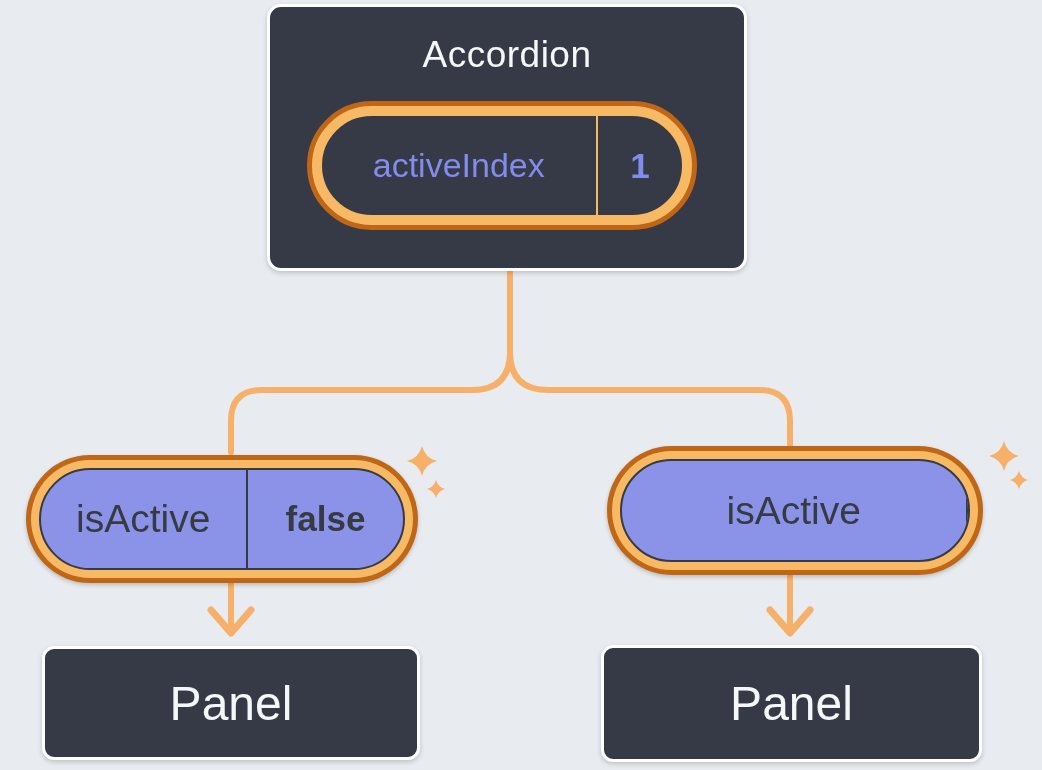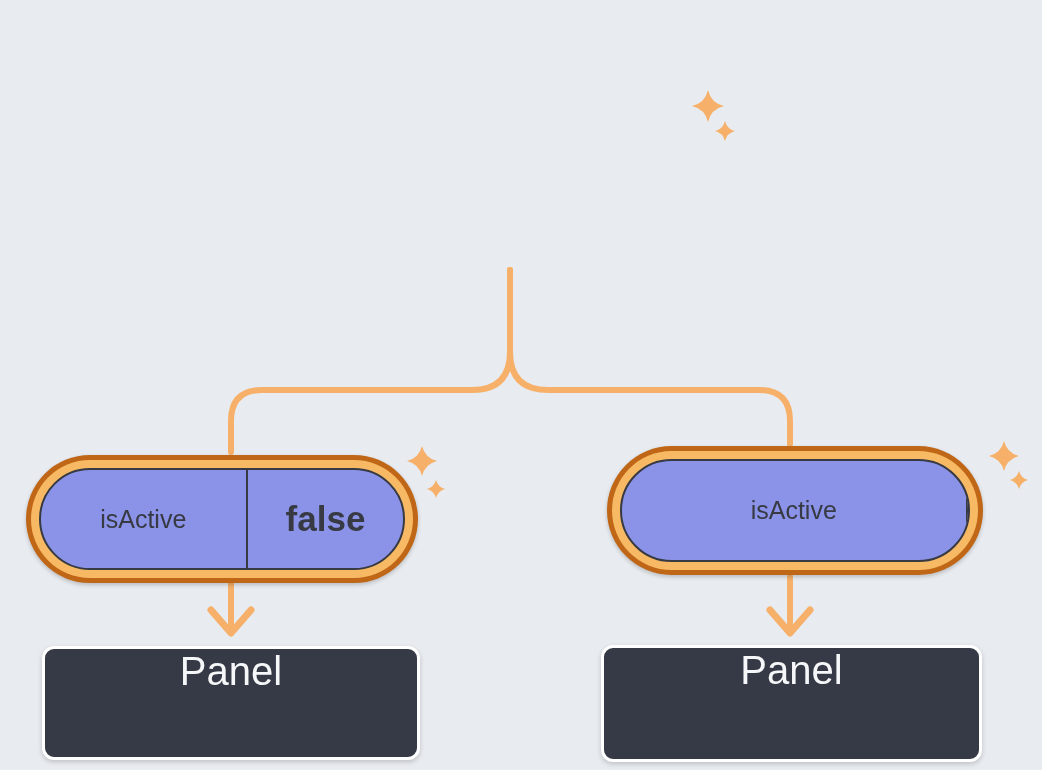--- a/index.html
+++ b/index.html
@@ -97,37 +97,37 @@
     border-radius: 999px;
     background: var(--purple_fill, #8B93E9);
     border: 2.5px solid var(--pill_edge, #373A42);
     display: flex;
     align-items: stretch;
     overflow: hidden;
   }
   .prop-pill .cell-name {
     flex: 1;
     display: flex; align-items: center; justify-content: center;
-    font-size: 25px;
+    font-size: 39px;
     color: var(--text_dark, #373A42);
   }
   .prop-pill .divider { width: 2.5px; background: var(--pill_edge, #373A42); }
   .prop-pill .cell-value {
     display: flex; align-items: center; justify-content: center;
     font-size: 35px; font-weight: 700;
     color: var(--text_dark, #373A42);
   }
   .prop-pill-left  { left: 26px;  top: 455px; width: 392px; height: 128px; }
   .prop-pill-right { left: 607px; top: 446px; width: 376px; height: 129px; }
   .prop-pill-left  .cell-value { width: 155px; }
   .prop-pill-right .cell-value { width: 135px; }
 
   .panel-box {
-    display: flex; align-items: flex-start; justify-content: center;
-    font-size: 40px;
+    display: flex; align-items: center; justify-content: center;
+    font-size: 48px;
     border-radius: 12px;
   }
   .panel-left  { left: 42px;  top: 646px; width: 378px; height: 114px; }
   .panel-right { left: 601px; top: 645px; width: 381px; height: 117px; }
 </style>
 </head>
 <body>
 
 <div class="stage">
 
@@ -144,20 +144,30 @@
     <path class="sparkle" d="M708,90 Q711,103 724,106 Q711,109 708,122 Q705,109 692,106 Q705,103 708,90 Z"></path>
     <path class="sparkle" d="M725,121 Q727,129 735,131 Q727,133 725,141 Q723,133 715,131 Q723,129 725,121 Z"></path>
 
     <path class="sparkle" d="M422,446 Q425,458 437,461 Q425,464 422,476 Q419,464 407,461 Q419,458 422,446 Z"></path>
     <path class="sparkle" d="M436,480 Q438,487 445,489 Q438,491 436,498 Q434,491 427,489 Q434,487 436,480 Z"></path>
 
     <path class="sparkle" d="M1004,441 Q1007,453 1019,456 Q1007,459 1004,471 Q1001,459 989,456 Q1001,453 1004,441 Z"></path>
     <path class="sparkle" d="M1019,471 Q1021,478 1028,480 Q1021,482 1019,489 Q1017,482 1010,480 Q1017,478 1019,471 Z"></path>
   </svg>
 
+  <div class="node-box accordion-box">
+    <div class="accordion-title">Accordion</div>
+    <div class="state-pill">
+      <div class="band">
+        <div class="cell-name">activeIndex</div>
+        <div class="divider"></div>
+        <div class="cell-value">1</div>
+      </div>
+    </div>
+  </div>
 
   <div class="prop-pill prop-pill-left">
     <div class="band">
       <div class="body">
         <div class="cell-name">isActive</div>
         <div class="divider"></div>
         <div class="cell-value">false</div>
       </div>
     </div>
   </div>

